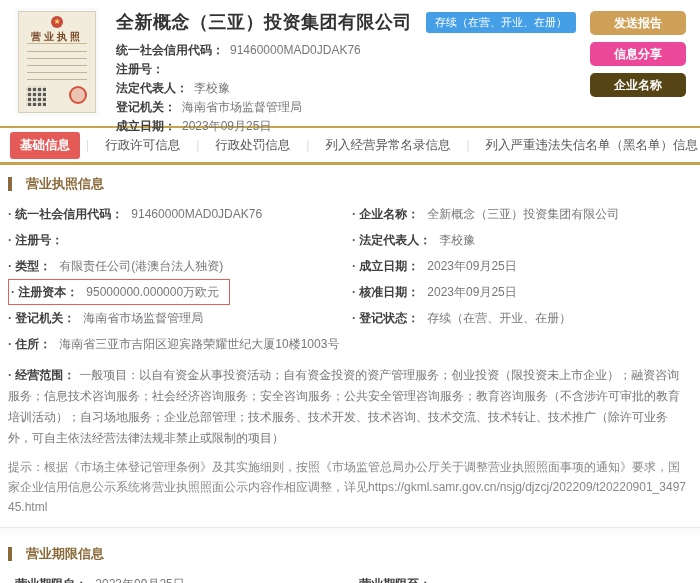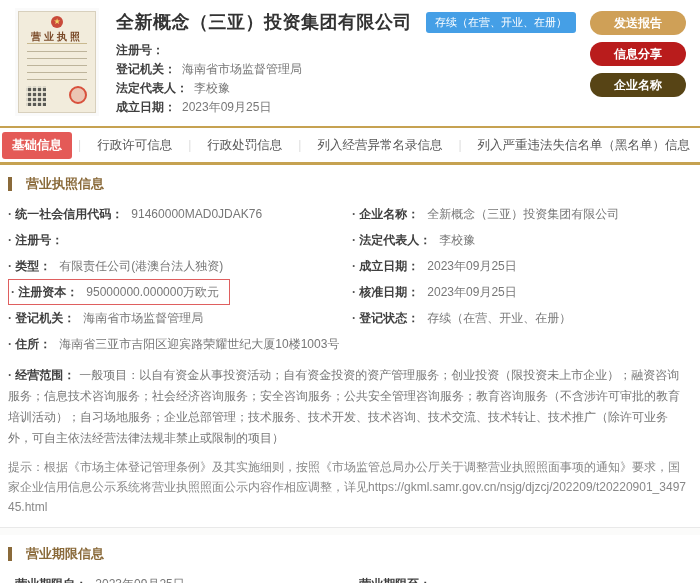--- a/index.html
+++ b/index.html
@@ -25,29 +25,29 @@
     border:2px solid #d8503c; background:rgba(216,80,60,.25); }
   .hinfo { flex:1 1 auto; padding:2px 0 0 20px; }
   .name-row { display:flex; align-items:center; gap:14px; margin-bottom:7px; }
   .company-name { font-size:18px; font-weight:bold; color:#333; letter-spacing:.5px; }
   .status-badge { background:#459fe6; color:#fff; font-size:11px; padding:3px 9px;
     border-radius:3px; white-space:nowrap; }
   .hrow { line-height:19px; }
   .hlabel { font-weight:bold; color:#3f3f3f; }
   .hvalue { color:#777; margin-left:6px; }
   .hbuttons { flex:0 0 auto; display:flex; flex-direction:column; gap:7px; padding:3px 2px 0 0; }
-  .hbtn { width:96px; height:24px; border:none; border-radius:12px; color:#fff; font-size:12px;
+  .hbtn { width:96px; height:24px; border:none; border-radius:5px; color:#fff; font-size:12px;
     font-weight:bold; cursor:pointer; font-family:inherit; }
   .hbtn.b0 { background:#cfa057; }
-  .hbtn.b1 { background:#b91c1c; }
+  .hbtn.b1 { background:#ec4899; }
   .hbtn.b2 { background:#574415; }
 
   
   .tabbar { border-top:2px solid #c6a251; border-bottom:3px solid #c6a251; background:#fff;
-    display:flex; align-items:center; height:39px; padding:0 2px; }
+    display:flex; align-items:center; height:39px; padding:0 10px; }
   .tab { color:#555; font-size:12.5px; padding:5px 10px; border-radius:3px; cursor:pointer;
     white-space:nowrap; }
   .tab.active { background:#e45a57; color:#fff; font-weight:bold; }
   .tab-sep { color:#ddd; margin:0 6px; flex:1 0 auto; text-align:center; }
 
   
   .section { padding:12px 14px 10px 8px; }
   .sec-title { color:#8a6a3a; font-weight:bold; font-size:13px; border-left:4px solid #8a6a3a;
     padding-left:14px; margin-bottom:10px; line-height:14px; }
   .grid2 { display:grid; grid-template-columns:1fr 1fr; column-gap:10px; }
@@ -74,27 +74,30 @@
     <div class="qr"></div>
     <div class="seal"></div>
   </div>
 
   <div class="hinfo">
     <div class="name-row">
       <span class="company-name">全新概念（三亚）投资集团有限公司</span>
       <span class="status-badge">存续（在营、开业、在册）</span>
     </div>
     <div class="hrow">
+      <span class="hlabel">统一社会信用代码：</span><span class="hvalue">91460000MAD0JDAK76</span>
+    </div>
+    <div class="hrow">
       <span class="hlabel">注册号：</span><span class="hvalue"></span>
     </div>
     <div class="hrow">
+      <span class="hlabel">法定代表人：</span><span class="hvalue">李校豫</span>
+    </div>
+    <div class="hrow">
       <span class="hlabel">登记机关：</span><span class="hvalue">海南省市场监督管理局</span>
-    </div>
-    <div class="hrow">
-      <span class="hlabel">法定代表人：</span><span class="hvalue">李校豫</span>
     </div>
     <div class="hrow">
       <span class="hlabel">成立日期：</span><span class="hvalue">2023年09月25日</span>
     </div>
   </div>
 
   <div class="hbuttons">
     <button class="hbtn b0">发送报告</button>
     <button class="hbtn b1">信息分享</button>
     <button class="hbtn b2">企业名称</button>

